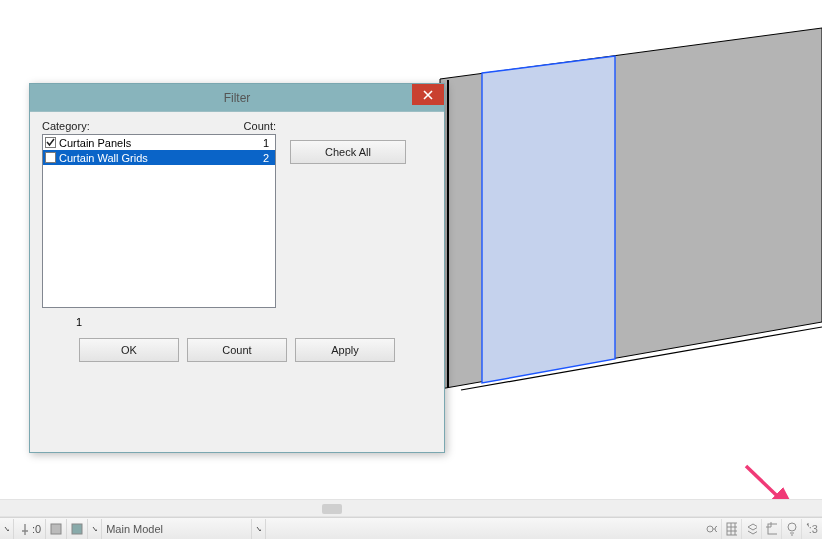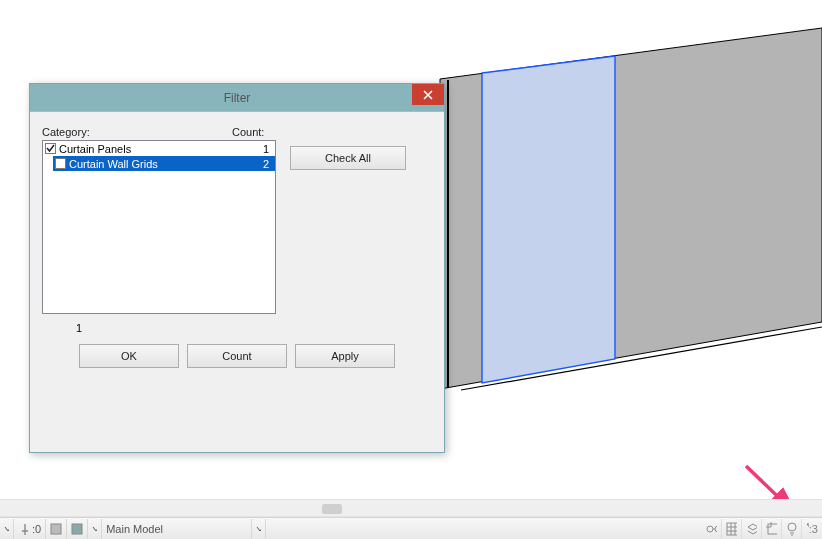--- a/index.html
+++ b/index.html
@@ -19,31 +19,31 @@
     display: flex; align-items: center; justify-content: center; position: relative;
     border-bottom: 1px solid #9dbec4;
   }
   .titlebar .ttl { flex: 1; text-align: center; }
   .closebtn {
     position: absolute; right: 0; top: 0; width: 32px; height: 21px;
     background: #c94030; display: flex; align-items: center; justify-content: center;
     cursor: pointer;
   }
   .closebtn svg { stroke: #fff; stroke-width: 1.6; }
-  .dlg-body { padding: 14px 12px 10px 12px; height: calc(100% - 28px); display: flex; flex-direction: column; }
+  .dlg-body { padding: 8px 12px 10px 12px; height: calc(100% - 28px); display: flex; flex-direction: column; }
   .headrow { display: flex; font-size: 11px; color: #222; margin-bottom: 2px; }
   .headrow .hcat { width: 190px; }
-  .headrow .hcnt { width: 44px; }
+  .headrow .hcnt { width: 44px; text-align: right; }
   .mainrow { display: flex; gap: 14px; }
   .listbox {
     width: 234px; height: 174px; background: #fff; border: 1px solid #828790;
     overflow: hidden; font-size: 11px;
   }
   .lrow { display: flex; align-items: center; height: 15px; padding-left: 2px; cursor: default; }
-  .lrow.sel { background: #0a64c8; color: #fff; margin-left: 10px; }
+  .lrow.sel { background: #0a64c8; color: #fff; }
   .lrow .cb {
     width: 11px; height: 11px; border: 1px solid #7a7a7a; background: #fff; margin-right: 3px;
     display: flex; align-items: center; justify-content: center;
   }
   .lrow .cb.checked svg { display: block; }
   .lrow .cb svg { display: none; stroke: #222; stroke-width: 1.5; fill: none; }
   .lrow .nm { flex: 1; white-space: nowrap; overflow: hidden; }
   .lrow .ct { width: 30px; text-align: right; padding-right: 6px; }
   .sidebtns { display: flex; flex-direction: row; gap: 10px; margin-top: 6px; }
   .btn {

